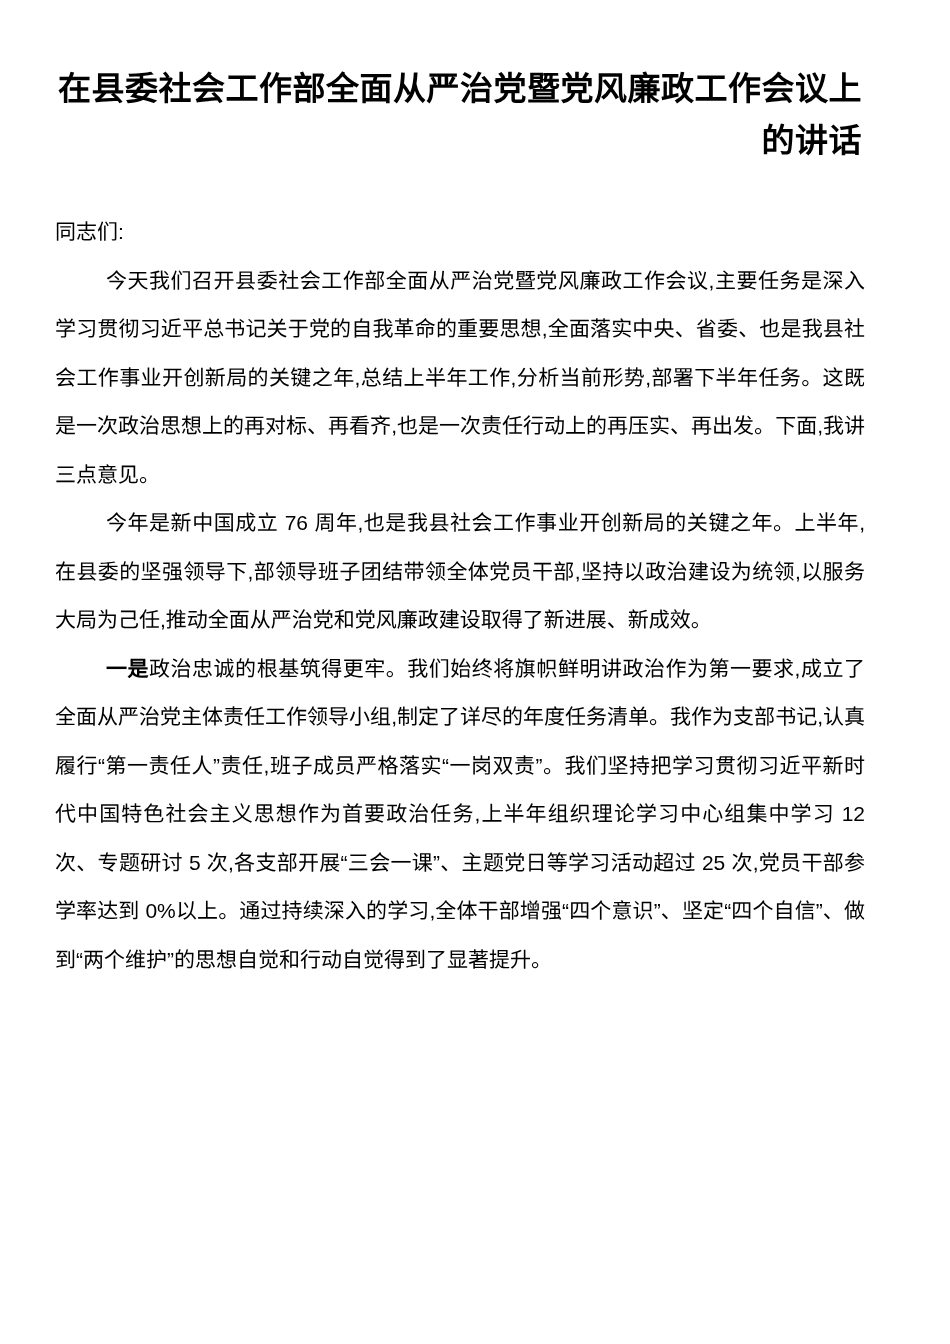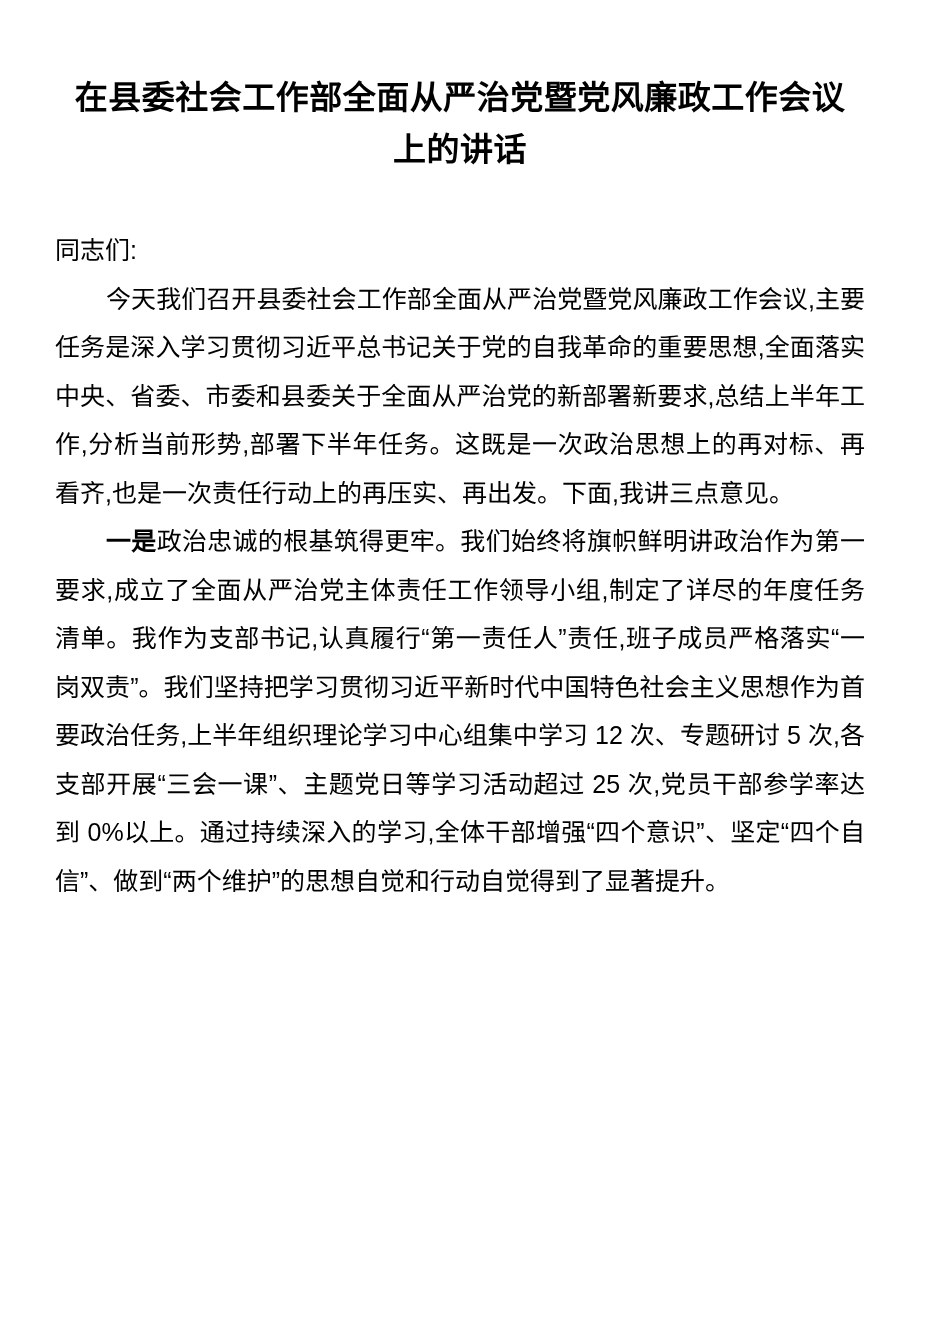--- a/index.html
+++ b/index.html
@@ -21,31 +21,31 @@
   .doc-body {
     position: absolute;
     left: 55px;
     top: 0;
     width: 810px;
   }
   .doc-title {
     font-size: 33px;
     font-weight: bold;
     line-height: 52px;
-    text-align: center;
+    text-align: right;
     letter-spacing: 0.5px;
-    margin: 12px;
+    margin: 3px;
     padding-top: 60px;
     padding-bottom: 0;
   }
   .spacer-after-title {
     height: 38px;
   }
   .para {
-    font-size: 25px;
+    font-size: 21px;
     line-height: 48.5px;
     text-align: justify;
     text-justify: inter-ideograph;
     margin: 0;
     letter-spacing: 0px;
     word-break: break-all;
   }
   .para.indent {
     text-indent: 51px;
   }
@@ -63,21 +63,22 @@
 <div class="page">
 
   <div class="doc-body">
 
     <h1 class="doc-title">在县委社会工作部全面从严治党暨党风廉政工作会议上的讲话</h1>
 
     <div class="spacer-after-title"></div>
 
     <p class="para noindent">同志们:</p>
 
-    <p class="para indent">今天我们召开县委社会工作部全面从严治党暨党风廉政工作会议,主要任务是深入学习贯彻习近平总书记关于党的自我革命的重要思想,全面落实中央、省委、市委和县委关于全面从严治党的新部署新要求,总结上半年工作,分析当前形势,部署下半年任务。这既是一次政治思想上的再对标、再看齐,也是一次责任行动上的再压实、再出发。下面,我讲三点意见。</p>
+    <p class="para indent">今天我们召开县委社会工作部全面从严治党暨党风廉政工作会议,主要任务是深入学习贯彻习近平总书记关于党的自我革命的重要思想,全面落实中央、省委、也是我县社会工作事业开创新局的关键之年,总结上半年工作,分析当前形势,部署下半年任务。这既是一次政治思想上的再对标、再看齐,也是一次责任行动上的再压实、再出发。下面,我讲三点意见。</p>
 
 
+    <p class="para indent">今年是新中国成立 76 周年,也是我县社会工作事业开创新局的关键之年。上半年,在县委的坚强领导下,部领导班子团结带领全体党员干部,坚持以政治建设为统领,以服务大局为己任,推动全面从严治党和党风廉政建设取得了新进展、新成效。</p>
 
     <p class="para indent"><span class="bold">一是</span><span>政治忠诚的根基筑得更牢。我们始终将旗帜鲜明讲政治作为第一要求,成立了全面从严治党主体责任工作领导小组,制定了详尽的年度任务清单。我作为支部书记,认真履行“第一责任人”责任,班子成员严格落实“一岗双责”。我们坚持把学习贯彻习近平新时代中国特色社会主义思想作为首要政治任务,上半年组织理论学习中心组集中学习 12 次、专题研讨 5 次,各支部开展“三会一课”、主题党日等学习活动超过 25 次,党员干部参学率达到 0%以上。通过持续深入的学习,全体干部增强“四个意识”、坚定“四个自信”、做到“两个维护”的思想自觉和行动自觉得到了显著提升。</span></p>
 
   </div>
 
 </div>
 
 </body></html>

